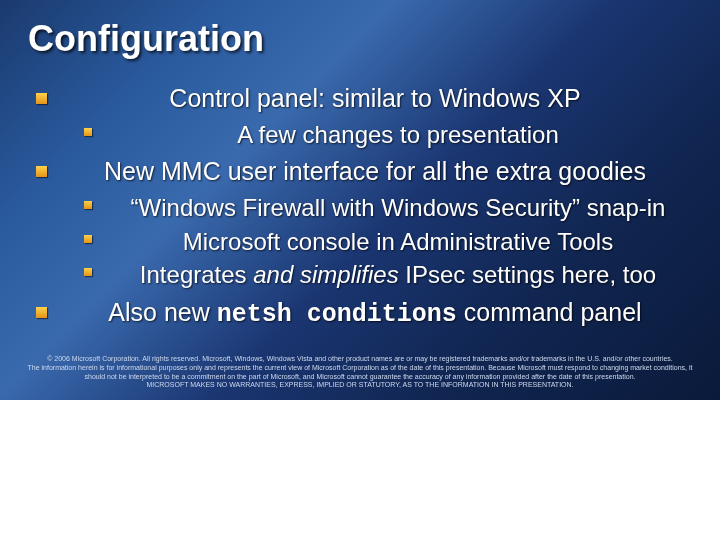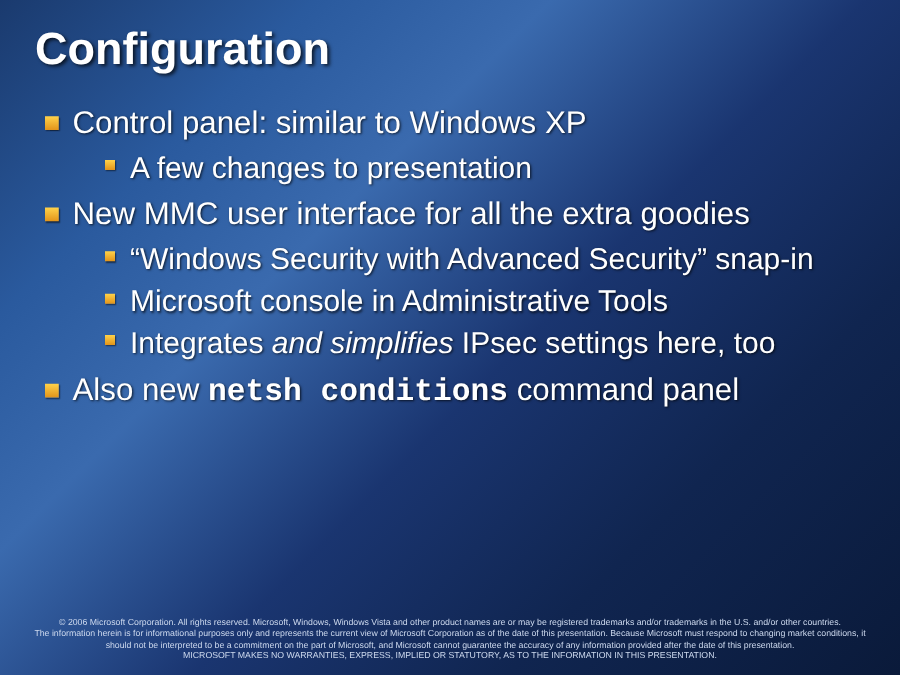--- a/index.html
+++ b/index.html
@@ -5,21 +5,21 @@
   html, body {
     margin: 0;
     padding: 0;
     width: 720px;
     height: 540px;
     overflow: hidden;
     font-family: Arial, "Helvetica Neue", Helvetica, sans-serif;
   }
   .slide {
     width: 720px;
-    height: 540px;
+    height: 400px;
     position: relative;
     background: linear-gradient(
       135deg,
       #1a3a6e 0%,
       #2a5a9e 20%,
       #3a6aae 35%,
       #1a3570 55%,
       #102550 75%,
       #0a1a3a 100%
     );
@@ -29,20 +29,21 @@
   }
   .title {
     font-size: 36px;
     font-weight: bold;
     color: #fff;
     text-shadow: 2px 2px 3px rgba(0,0,0,0.7);
     margin: 0 0 22px 0;
   }
   .content {
     padding-left: 6px;
+    text-align: center;
   }
   ul {
     list-style: none;
     margin: 0;
     padding: 0;
   }
   li {
     position: relative;
     text-shadow: 1px 1px 2px rgba(0,0,0,0.7);
   }
@@ -118,21 +119,21 @@
           <li>
             <span>A few changes to presentation</span>
           </li>
         </ul>
       </li>
 
       <li>
         <span>New MMC user interface for all the extra goodies</span>
         <ul class="lvl2">
           <li>
-            <span>“Windows Security with Advanced Security” snap-in</span>
+            <span>“Windows Firewall with Windows Security” snap-in</span>
           </li>
           <li>
             <span>Microsoft console in Administrative Tools</span>
           </li>
           <li>
             <span>Integrates </span><span class="italic">and simplifies</span><span> IPsec settings here, too</span>
           </li>
         </ul>
       </li>
 

